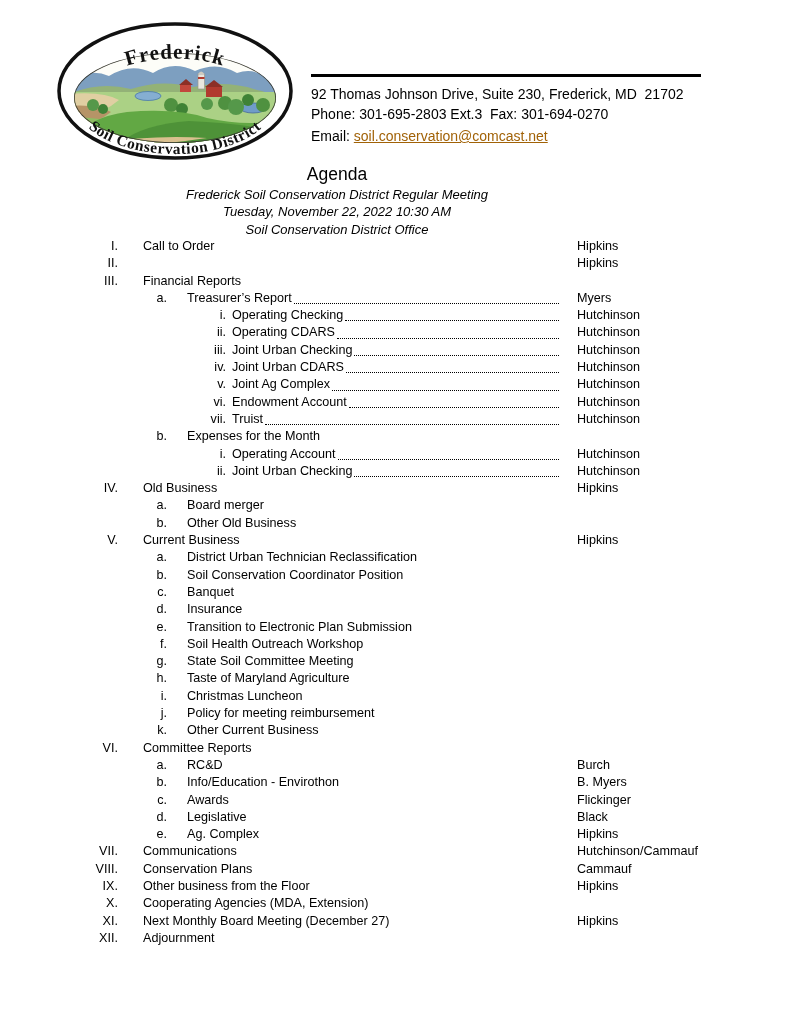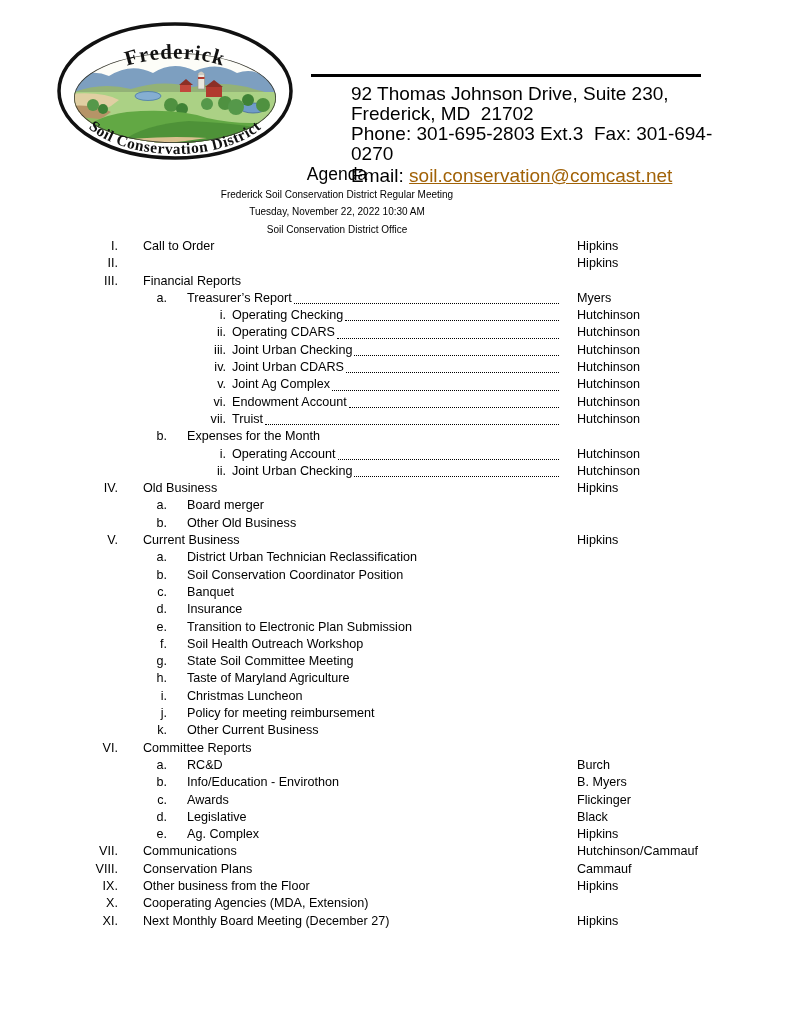--- a/index.html
+++ b/index.html
@@ -2,27 +2,27 @@
 <html><head>
 <meta charset="utf-8">
 <style>
   html,body{margin:0;padding:0;background:#ffffff;}
   .page{position:relative;width:791px;height:1024px;background:#fff;overflow:hidden;
         font-family:"Liberation Sans",sans-serif;color:#000;}
   
   .logo{position:absolute;left:55px;top:20px;width:240px;height:142px;}
   .contact{position:absolute;left:311px;top:74px;width:440px;}
   .rule{width:390px;border-top:3px solid #000;margin-bottom:7px;}
-  .contact .line{font-size:19px;line-height:20px;white-space:pre-wrap;margin-left:40px;}
+  .contact .line{font-size:14px;line-height:20px;white-space:pre-wrap;}
   .contact .line.email-row{margin-top:2px;}
   .email-link{color:#a16207;text-decoration:underline;cursor:pointer;}
   
   .titleblock{position:absolute;left:0;top:162px;width:674px;text-align:center;}
   .doc-title{font-size:17.5px;line-height:24px;}
-  .sub{font-size:10px;line-height:17.3px;}
+  .sub{font-size:13px;line-height:17.3px;font-style:italic;}
   
   .agenda{position:absolute;left:0;top:238px;width:791px;}
   .row{position:relative;display:flex;align-items:baseline;height:17.3px;
        line-height:17.3px;font-size:12.6px;padding-right:231px;}
   .row .m{position:absolute;top:0;left:0;text-align:right;white-space:pre;}
   .lvl0 .m{width:118px;} .lvl0{padding-left:143px;}
   .lvl1 .m{width:167px;} .lvl1{padding-left:187px;}
   .lvl2 .m{width:226px;} .lvl2{padding-left:232px;}
   .row .t{flex:0 0 auto;white-space:pre;}
   .row .lead{flex:1 1 auto;min-width:18px;align-self:flex-end;
@@ -297,15 +297,19 @@
       </div>
       <div class="row lvl0">
         <span class="m">X.</span>
         <span class="t">Cooperating Agencies (MDA, Extension)</span>
       </div>
       <div class="row lvl0">
         <span class="m">XI.</span>
         <span class="t">Next Monthly Board Meeting (December 27)</span>
         <span class="name">Hipkins</span>
       </div>
+      <div class="row lvl0">
+        <span class="m">XII.</span>
+        <span class="t">Adjournment</span>
+      </div>
     </div>
 
 </div>
 
 </body></html>

